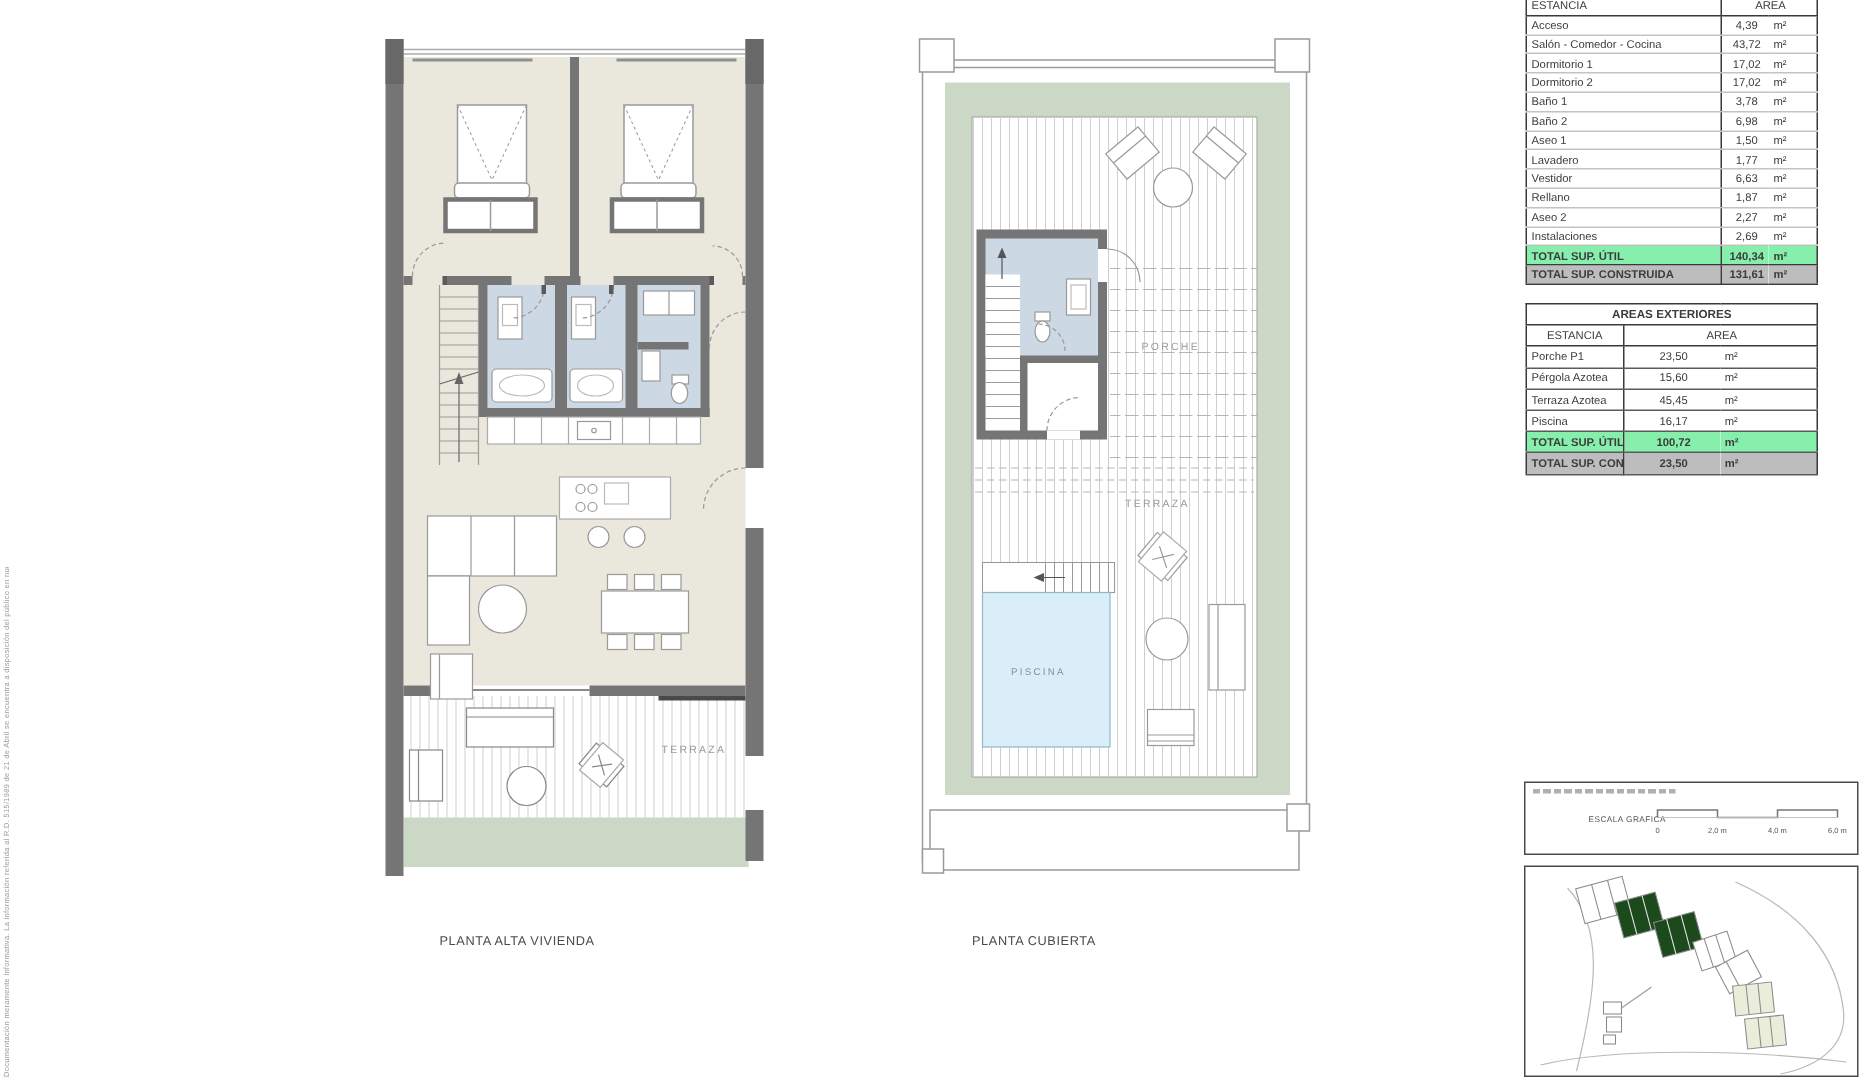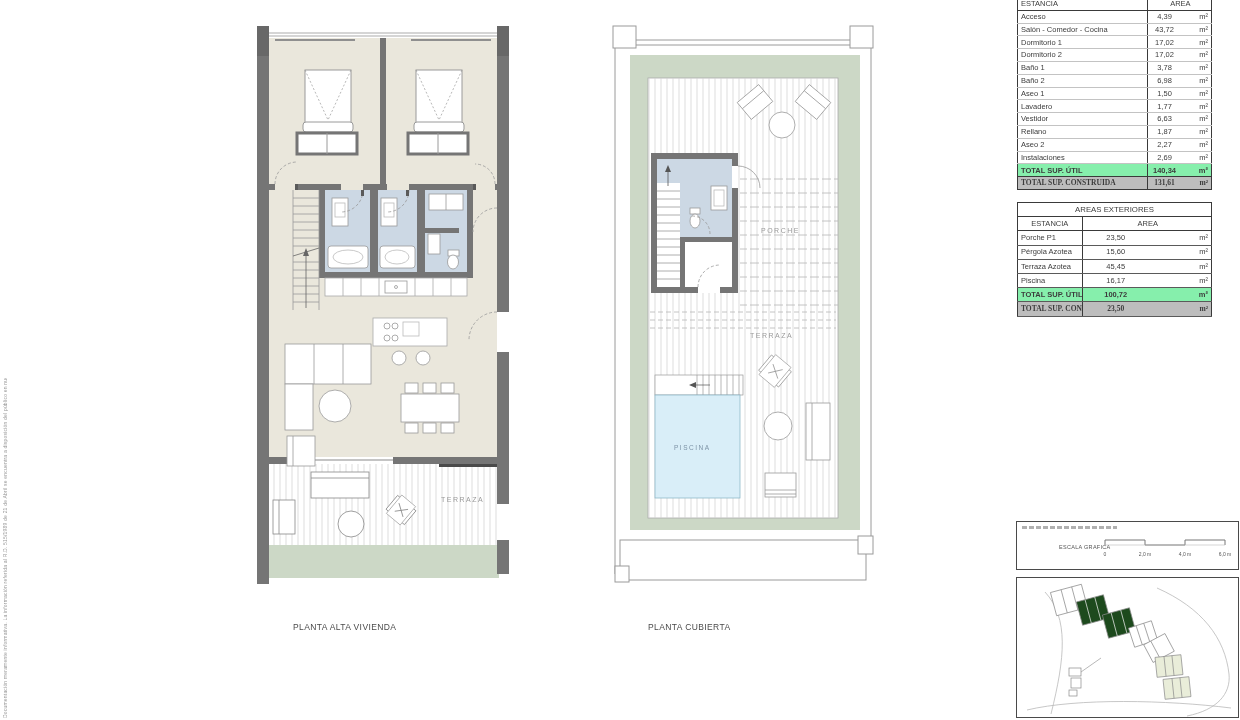--- a/index.html
+++ b/index.html
@@ -5,29 +5,29 @@
   html,body{margin:0;padding:0;background:#fff;}
   #sheet{position:relative;width:1240px;height:720px;background:#fff;overflow:hidden;
          font-family:"Liberation Sans",sans-serif;color:#333;}
   
   .areas-table{position:absolute;border-collapse:collapse;background:#fff;
                font-size:7.5px;line-height:1;color:#3c3c3c;
                border:1.5px solid #3a3a3a;width:195px;table-layout:fixed;}
   .areas-table td,.areas-table th{padding:0 3px;font-weight:normal;height:11.8px;overflow:hidden;white-space:nowrap;}
   .areas-table .c-name{width:112px;text-align:left;border-right:1px solid #3a3a3a;}
   .areas-table .c-val{width:50px;text-align:center;padding-left:5px;}
-  .areas-table .c-unit{width:26px;text-align:right;}
+  .areas-table .c-unit{width:26px;text-align:left;}
   .areas-table thead th{text-align:center;border-bottom:1.5px solid #3a3a3a;}
   .areas-table tbody tr td{border-bottom:0.5px solid #c3c3c3;}
   .areas-table tr.group-sep td{border-top:1.2px solid #6a6a6a;}
   .areas-table tr.total-util td{background:#86efac;font-weight:bold;border-top:1.4px solid #3a3a3a;border-bottom:1px solid #3a3a3a;}
-  .areas-table tr.total-cons td{background:#bdbdbd;font-weight:bold;border-bottom:1.5px solid #3a3a3a;font-family:Liberation Serif, serif;}
+  .areas-table tr.total-cons td{background:#bdbdbd;font-weight:bold;border-bottom:1.5px solid #3a3a3a;}
   #table-exterior td,#table-exterior th{height:13.2px;}
   #table-exterior tbody tr td{border-bottom:1px solid #5a5a5a;}
-  #table-exterior .title-row th{font-weight:normal;border-bottom:1.2px solid #3a3a3a;font-size:7.8px;}
+  #table-exterior .title-row th{font-weight:bold;border-bottom:1.2px solid #3a3a3a;font-size:7.8px;}
   
   .plan-caption{position:absolute;font-size:8.5px;letter-spacing:0.4px;color:#4a4a4a;padding-left:28px;}
   
   #scale-box{position:absolute;left:1016px;top:521px;width:221px;height:47px;
              border:1.2px solid #4a4a4a;background:#fff;}
   .tiny-illegible{position:absolute;left:5px;top:4px;width:95px;height:3px;
                   background:repeating-linear-gradient(90deg,#b0b0b0 0 5px,#fff 5px 7px);}
   #scale-label{position:absolute;left:42px;top:22px;font-size:5.5px;color:#555;letter-spacing:0.3px;}
   .scale-tick-label{position:absolute;top:29px;font-size:5px;color:#555;transform:translateX(-50%);}
   #site-box{position:absolute;left:1016px;top:577px;width:221px;height:139px;

